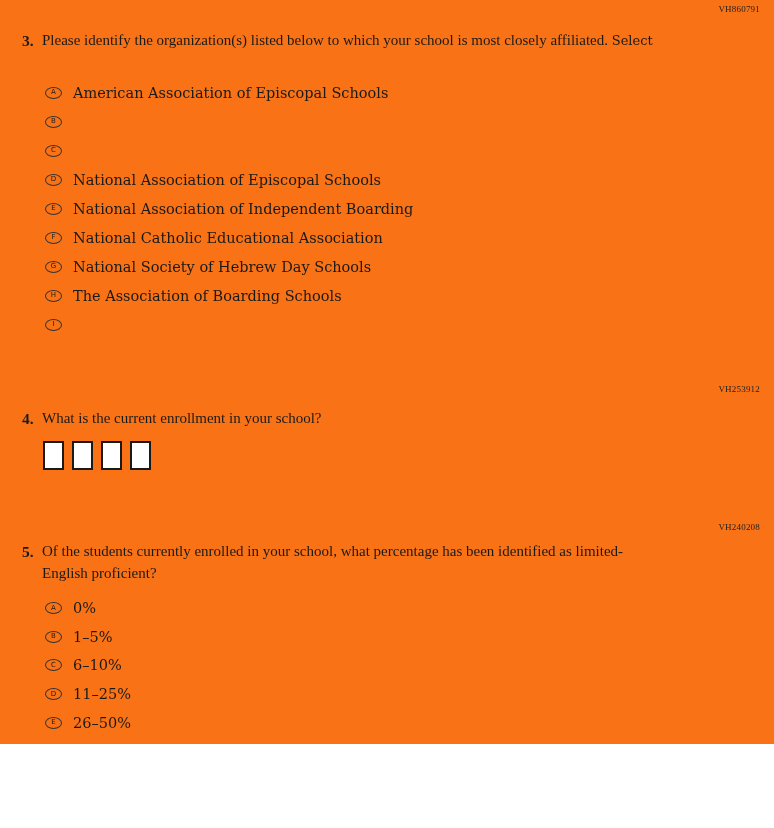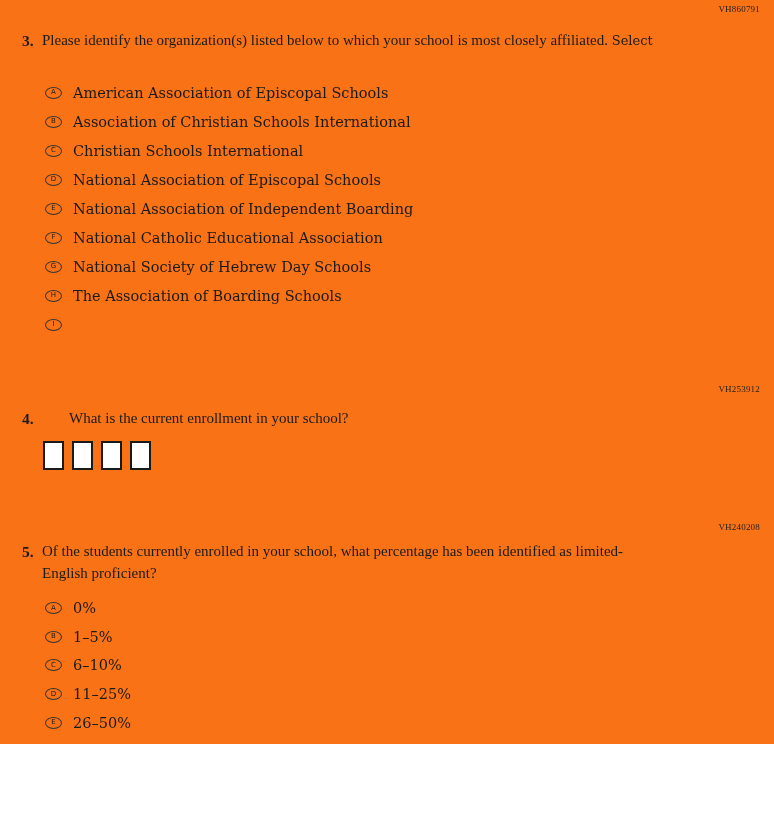--- a/index.html
+++ b/index.html
@@ -100,25 +100,23 @@
     </div>
   </div>
 
   <div class="opts" style="top:78px;">
     <div class="opt">
       <span class="oval">A</span>
       <span class="opt-label">American Association of Episcopal Schools</span>
     </div>
     <div class="opt">
       <span class="oval">B</span>
-      <span class="opt-label">Association of Christian Schools International</span>
     </div>
     <div class="opt">
       <span class="oval">C</span>
-      <span class="opt-label">Christian Schools International</span>
     </div>
     <div class="opt">
       <span class="oval">D</span>
       <span class="opt-label">National Association of Episcopal Schools</span>
     </div>
     <div class="opt">
       <span class="oval">E</span>
       <span class="opt-label">National Association of Independent Boarding</span>
     </div>
     <div class="opt">
@@ -135,21 +133,21 @@
     </div>
     <div class="opt">
       <span class="oval">I</span>
     </div>
   </div>
 
   <div class="code" style="top:384px;">VH253912</div>
 
   <div class="q" style="top:408px;">
     <span class="qnum">4.</span>
-    <div class="qtext" style="width:640px;margin-left:27px;">
+    <div class="qtext" style="width:640px;">
       <span>What is the current enrollment in your school?</span>
     </div>
   </div>
 
   <div class="boxes" style="top:441px;">
     <div class="dbox"></div>
     <div class="dbox"></div>
     <div class="dbox"></div>
     <div class="dbox"></div>
   </div>

